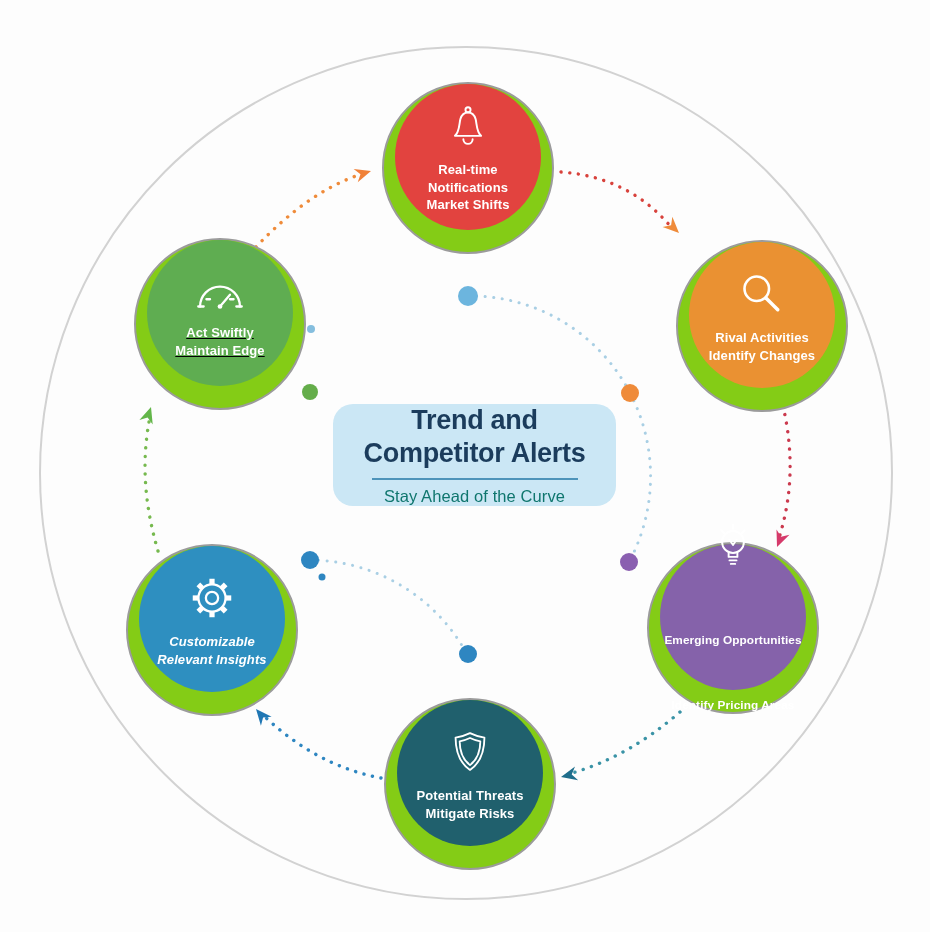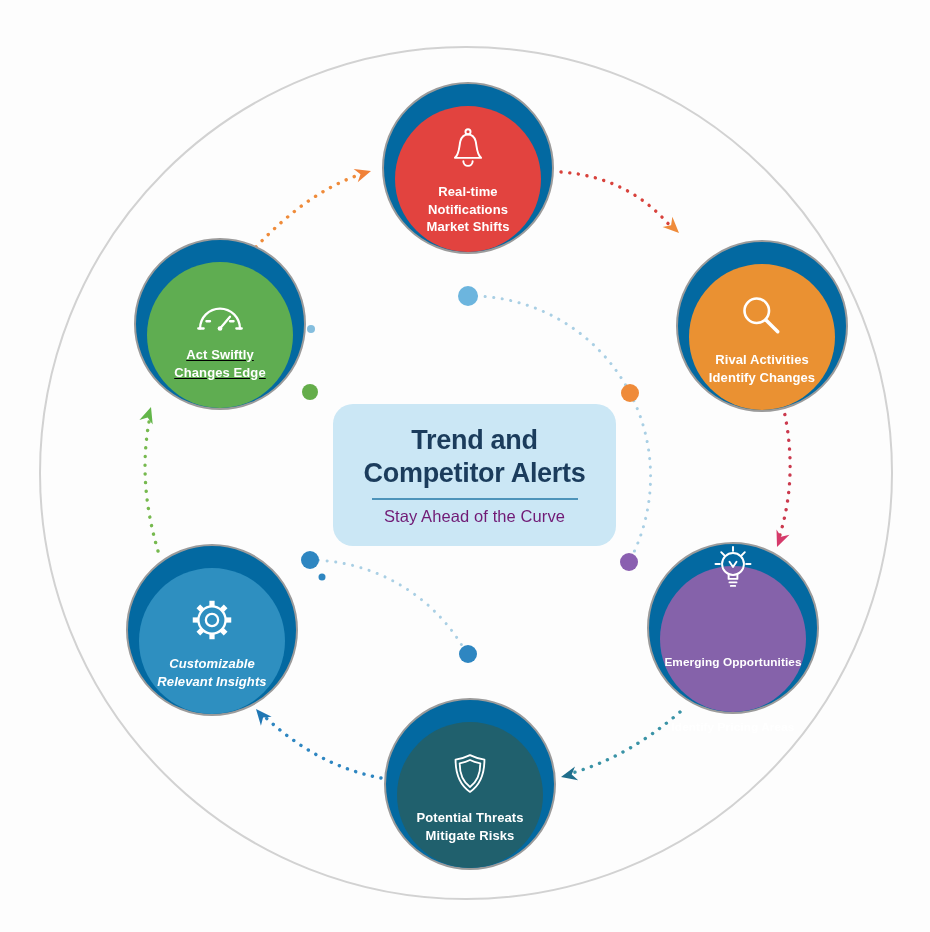--- a/index.html
+++ b/index.html
@@ -2,41 +2,41 @@
 <html><head>
 <meta charset="utf-8">
 <style>
   html,body{margin:0;padding:0;}
   body{background:#fdfdfd;font-family:"Liberation Sans",sans-serif;}
   .stage{position:relative;width:930px;height:932px;background:#fdfdfd;overflow:hidden;}
   .bg-svg{position:absolute;left:0;top:0;}
 
   
   .node{position:absolute;width:172px;height:172px;border:2.5px solid #9b9b9b;border-radius:50%;
-        background:#0369a1;display:flex;align-items:flex-end;justify-content:center;
+        background:#84cc16;display:flex;align-items:flex-start;justify-content:center;
         transform:translate(-50%,-50%);box-sizing:border-box;}
   .bubble{width:146px;height:146px;border-radius:50%;display:flex;flex-direction:column;
           align-items:center;justify-content:center;color:#fff;text-align:center;}
   .bubble .icon{margin-bottom:7px;line-height:0;}
   .nl{display:block;font-size:13px;font-weight:bold;line-height:1.38;letter-spacing:.1px;}
   .node-red    .bubble{background:#e2433f;}
   .node-orange .bubble{background:#ea9132;}
   .node-purple .bubble{background:#8562aa;gap:48px;}
   .node-purple .nl{font-size:11.8px;}
   .node-teal   .bubble{background:#20606d;}
   .node-blue   .bubble{background:#2e8fc0;font-style:italic;}
   .node-green  .bubble{background:#5fad51;}
 
   
-  .center-box{position:absolute;left:333px;top:404px;width:283px;height:142px;background:#cbe7f5;
+  .center-box{position:absolute;left:333px;top:404px;width:283px;height:102px;background:#cbe7f5;
               border-radius:20px;display:flex;flex-direction:column;align-items:center;
               justify-content:center;text-align:center;}
   .c-title{color:#1b3c5c;font-weight:bold;font-size:27px;line-height:1.2;letter-spacing:-.3px;}
   .c-divider{width:206px;height:0;border-top:2px solid #4e94ba;margin:9px 0 7px 0;}
-  .c-sub{color:#701a75;font-size:16.5px;font-weight:normal;letter-spacing:.1px;}
+  .c-sub{color:#0f766e;font-size:16.5px;font-weight:normal;letter-spacing:.1px;}
 </style>
 </head>
 <body>
 
 <div class="stage">
 
   <svg class="bg-svg" width="930" height="932" viewBox="0 0 930 932">
 
     <circle cx="466" cy="473" r="426" fill="none" stroke-width="2" stroke="#d2d2d2"></circle>
 
@@ -165,21 +165,21 @@
           <path d="M10 42 A22 22 0 0 1 54 42"></path>
           <path d="M8 42 L14 42"></path>
             <path d="M50 42 L56 42"></path>
           <path d="M17 34 L21 34"></path>
             <path d="M43 34 L47 34"></path>
           <path d="M32 42 L43 29"></path>
           <circle cx="32" cy="42" r="2.6" fill="#fff" stroke="none"></circle>
         </svg>
       </span>
       <span class="nl">Act Swiftly</span>
-      <span class="nl">Changes Edge</span>
+      <span class="nl">Maintain Edge</span>
     </div>
   </div>
 
   <div class="center-box">
     <div class="c-title">
       <span style="display:block">Trend and</span>
       <span style="display:block">Competitor Alerts</span>
     </div>
     <div class="c-divider"></div>
     <div class="c-sub">Stay Ahead of the Curve</div>

